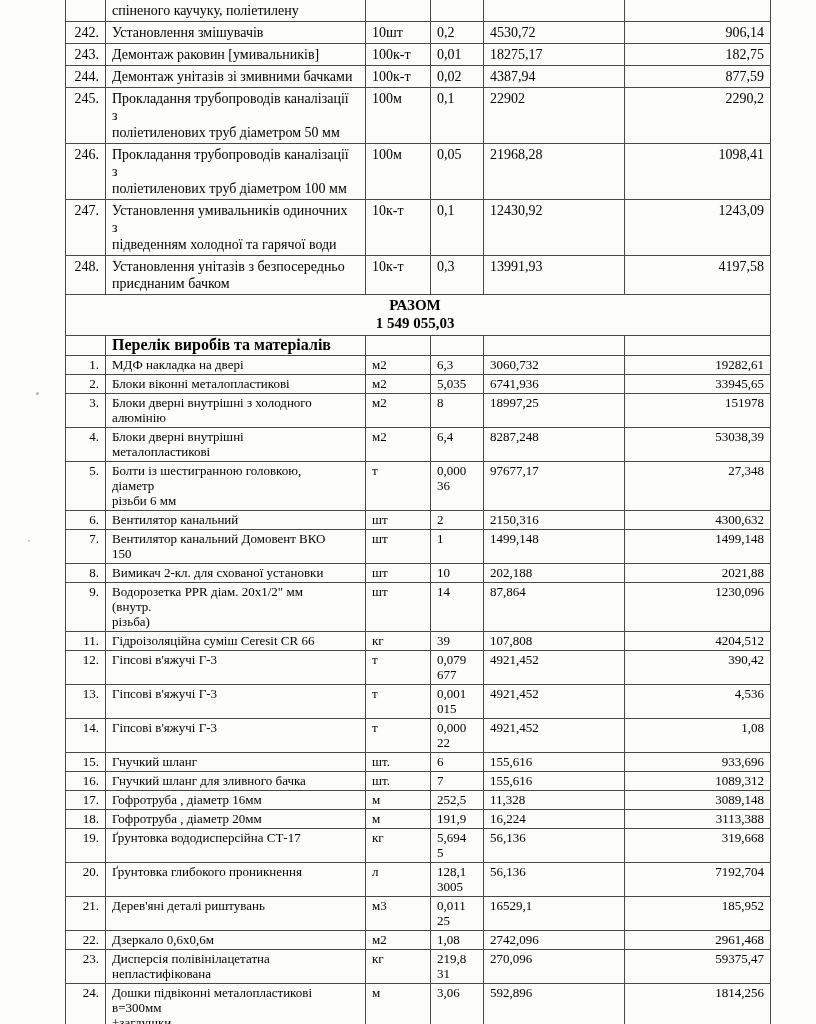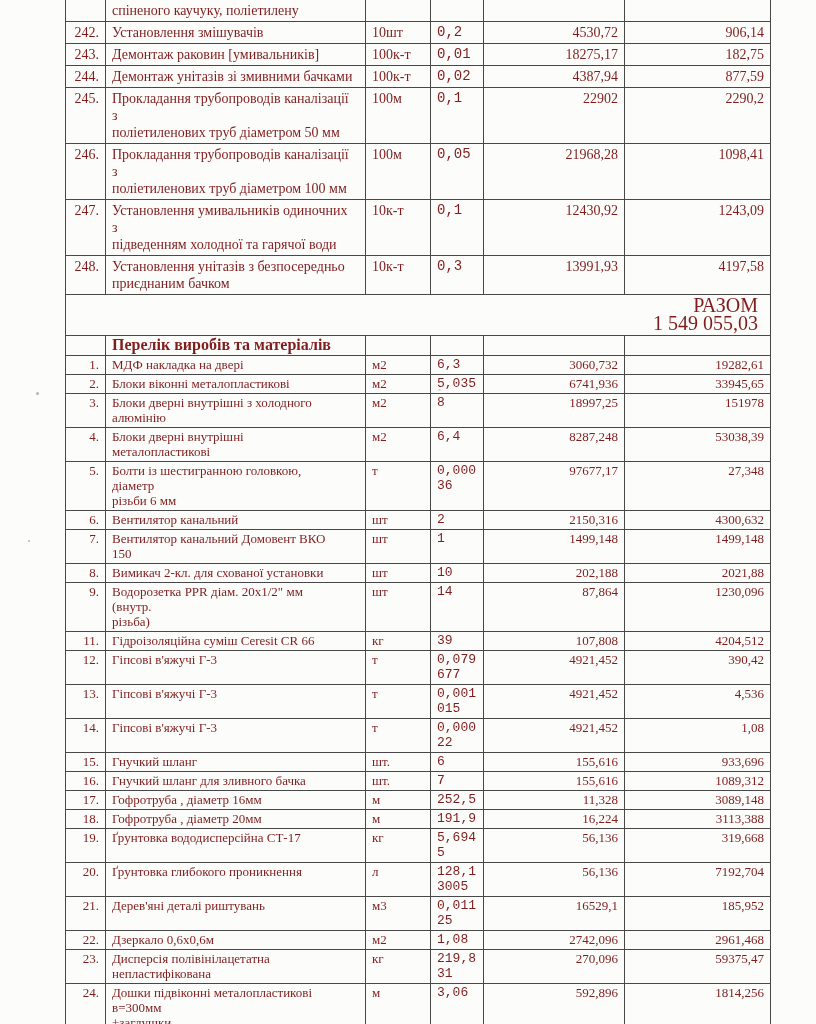--- a/index.html
+++ b/index.html
@@ -2,21 +2,21 @@
 <html><head>
 <meta charset="utf-8">
 <style>
   html,body{margin:0;padding:0;background:#ffffff;}
   .page{
     position:relative;
     width:816px;height:1024px;
     background:#fcfcfa;
     overflow:hidden;
     font-family:"Liberation Serif","DejaVu Serif",serif;
-    color:#7f1d1d;
+    color:#000000;
   }
   table.doc-table{
     position:absolute;
     left:65px;top:-1px;
     width:705px;
     border-collapse:collapse;
     table-layout:fixed;
   }
   table.doc-table td{
     border:1px solid #484848;
@@ -27,28 +27,28 @@
     overflow:hidden;
   }
   tbody.works td{
     font-size:14px;
     line-height:17px;
     padding-top:2px;padding-bottom:2px;
   }
   td.c-num{padding-left:7px;text-align:right;}
   td.c-desc{white-space:pre-line;padding-left:8px;}
   td.c-unit{padding-left:8px;}
-  td.c-qty{white-space:pre-line;font-family:Liberation Mono, monospace;}
-  td.c-price{text-align:right;padding-right:14px;}
+  td.c-qty{white-space:pre-line;}
+  td.c-price{padding-right:14px;}
   td.c-total{text-align:right;padding-right:14px;}
   tr.total-row td{
-    font-weight:normal;
-    text-align:right;
+    font-weight:bold;
+    text-align:center;
     padding:2px 12px 3px 6px;
-    font-size:20px;
+    font-size:15px;
     line-height:17.5px;
   }
   tr.mat-header td{
     font-weight:bold;
     font-size:16px;
     line-height:16px;
   }
   .artifact{
     position:absolute;
     background:#b8b8b2;

